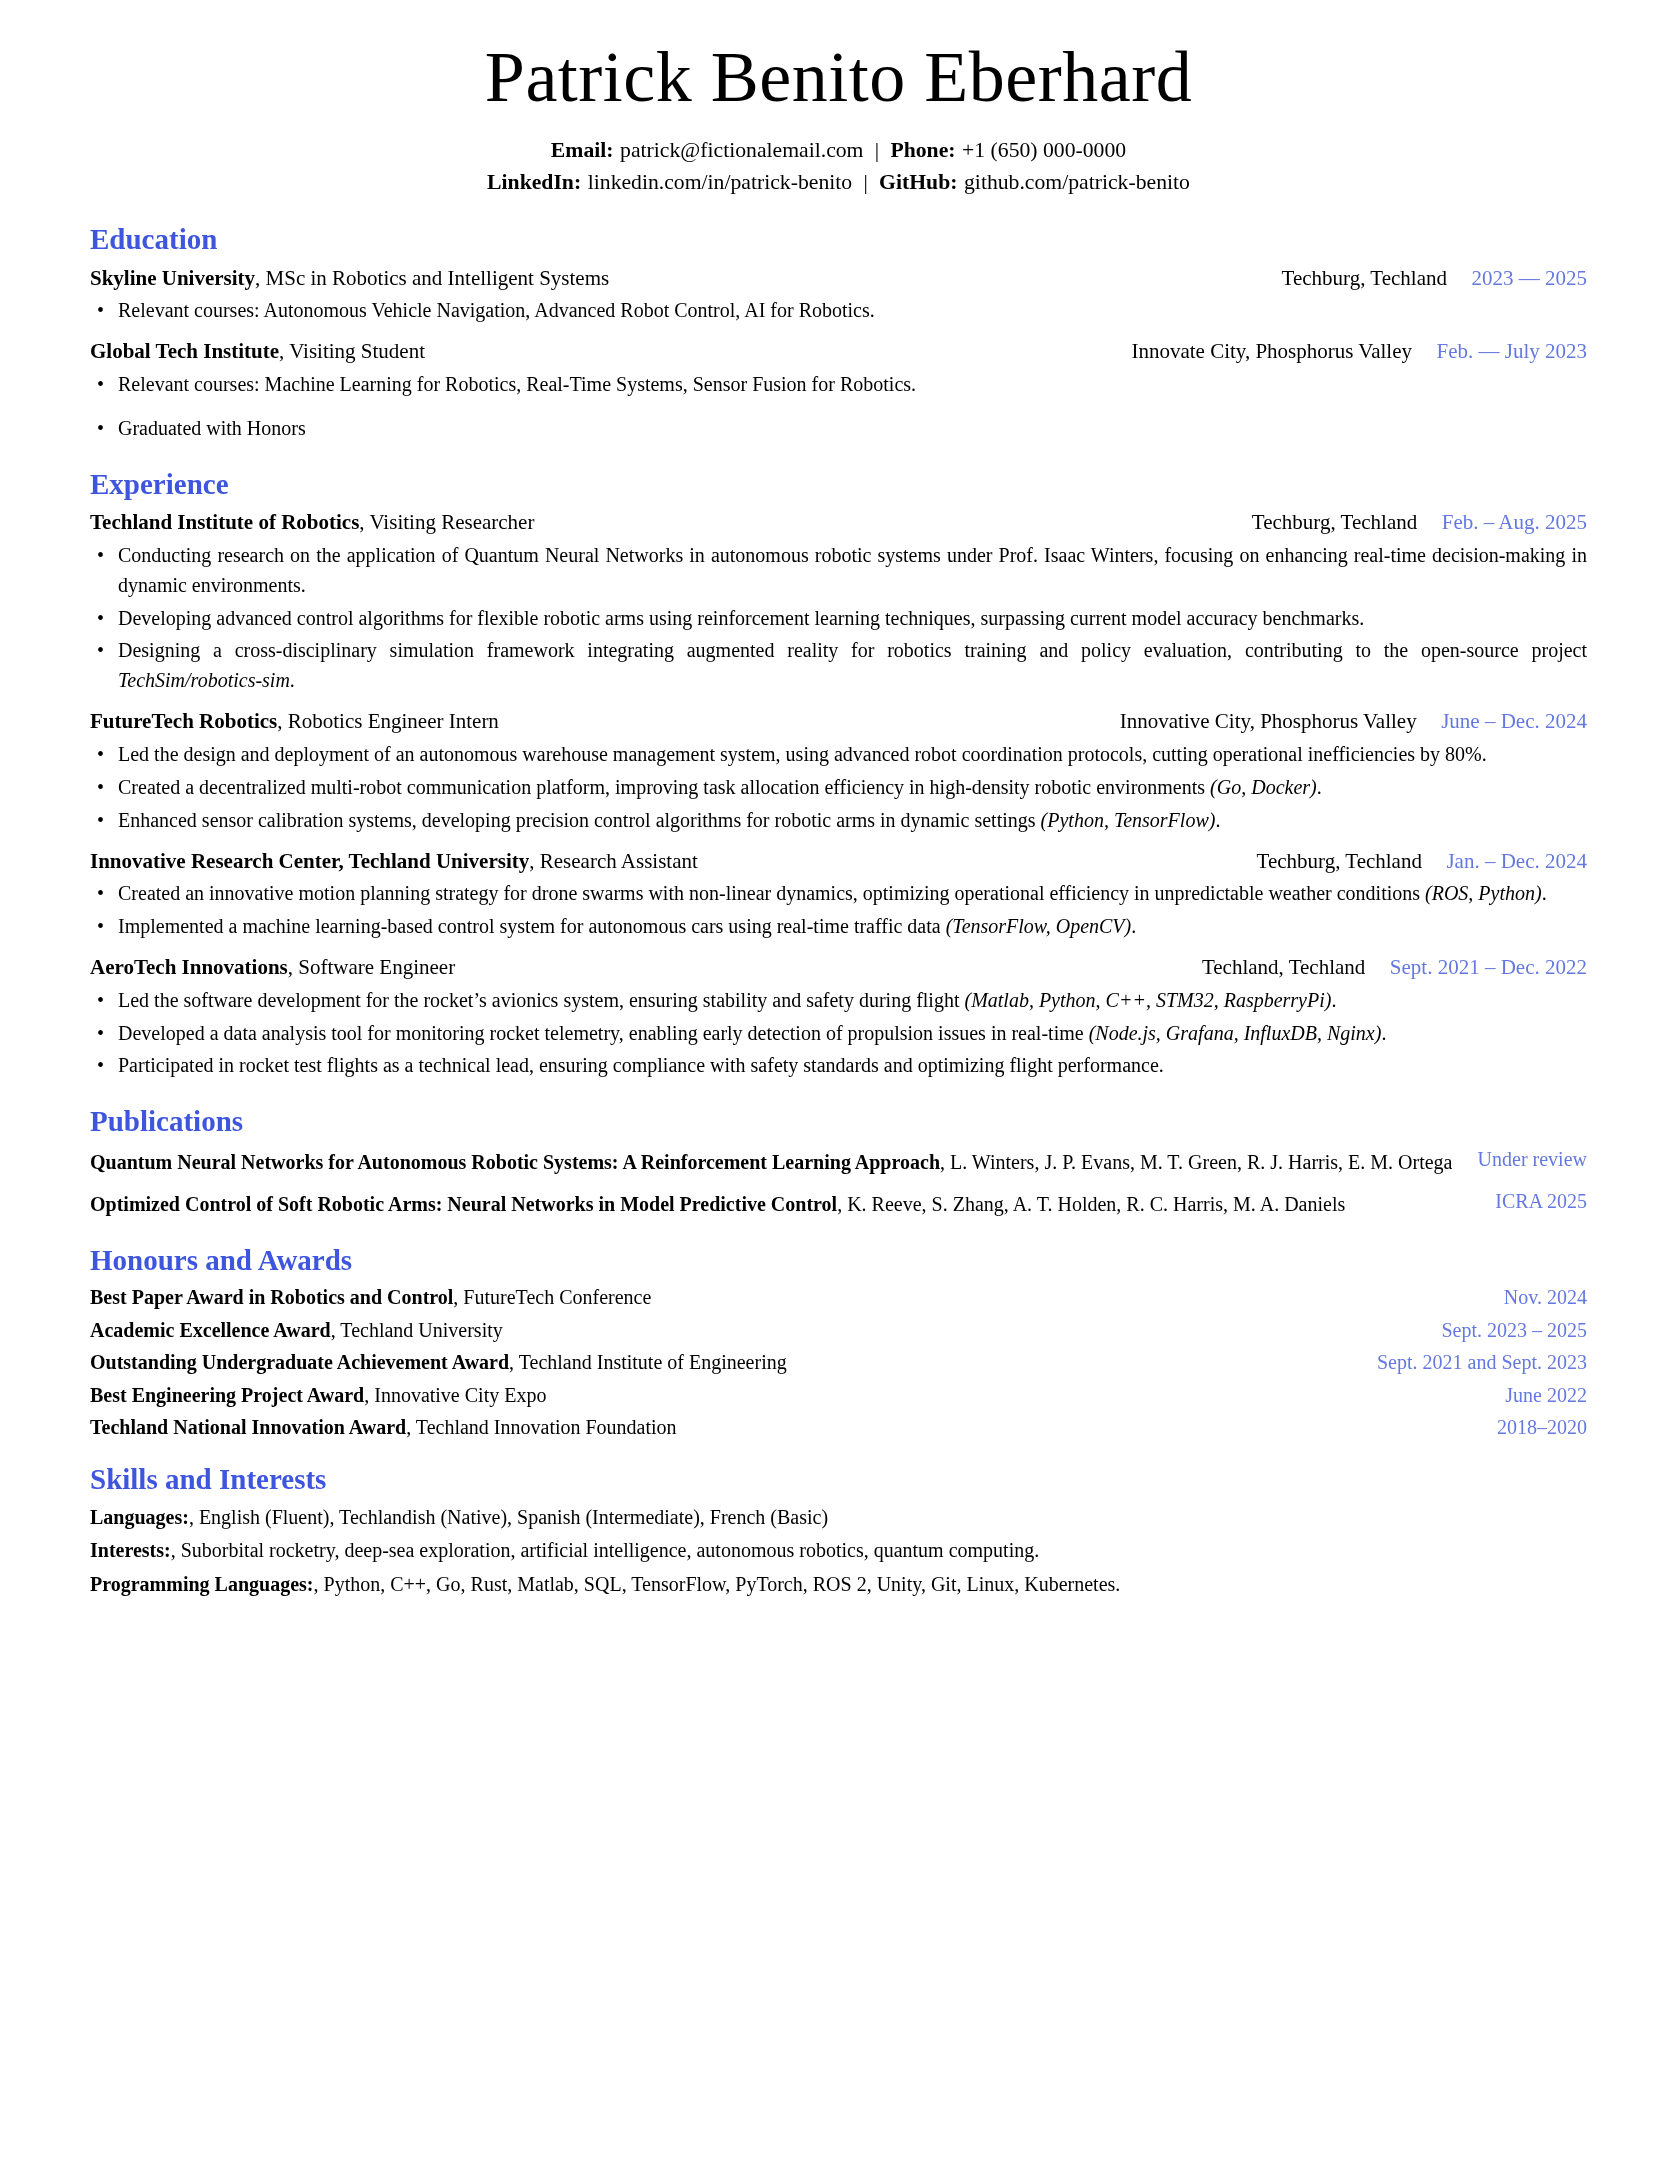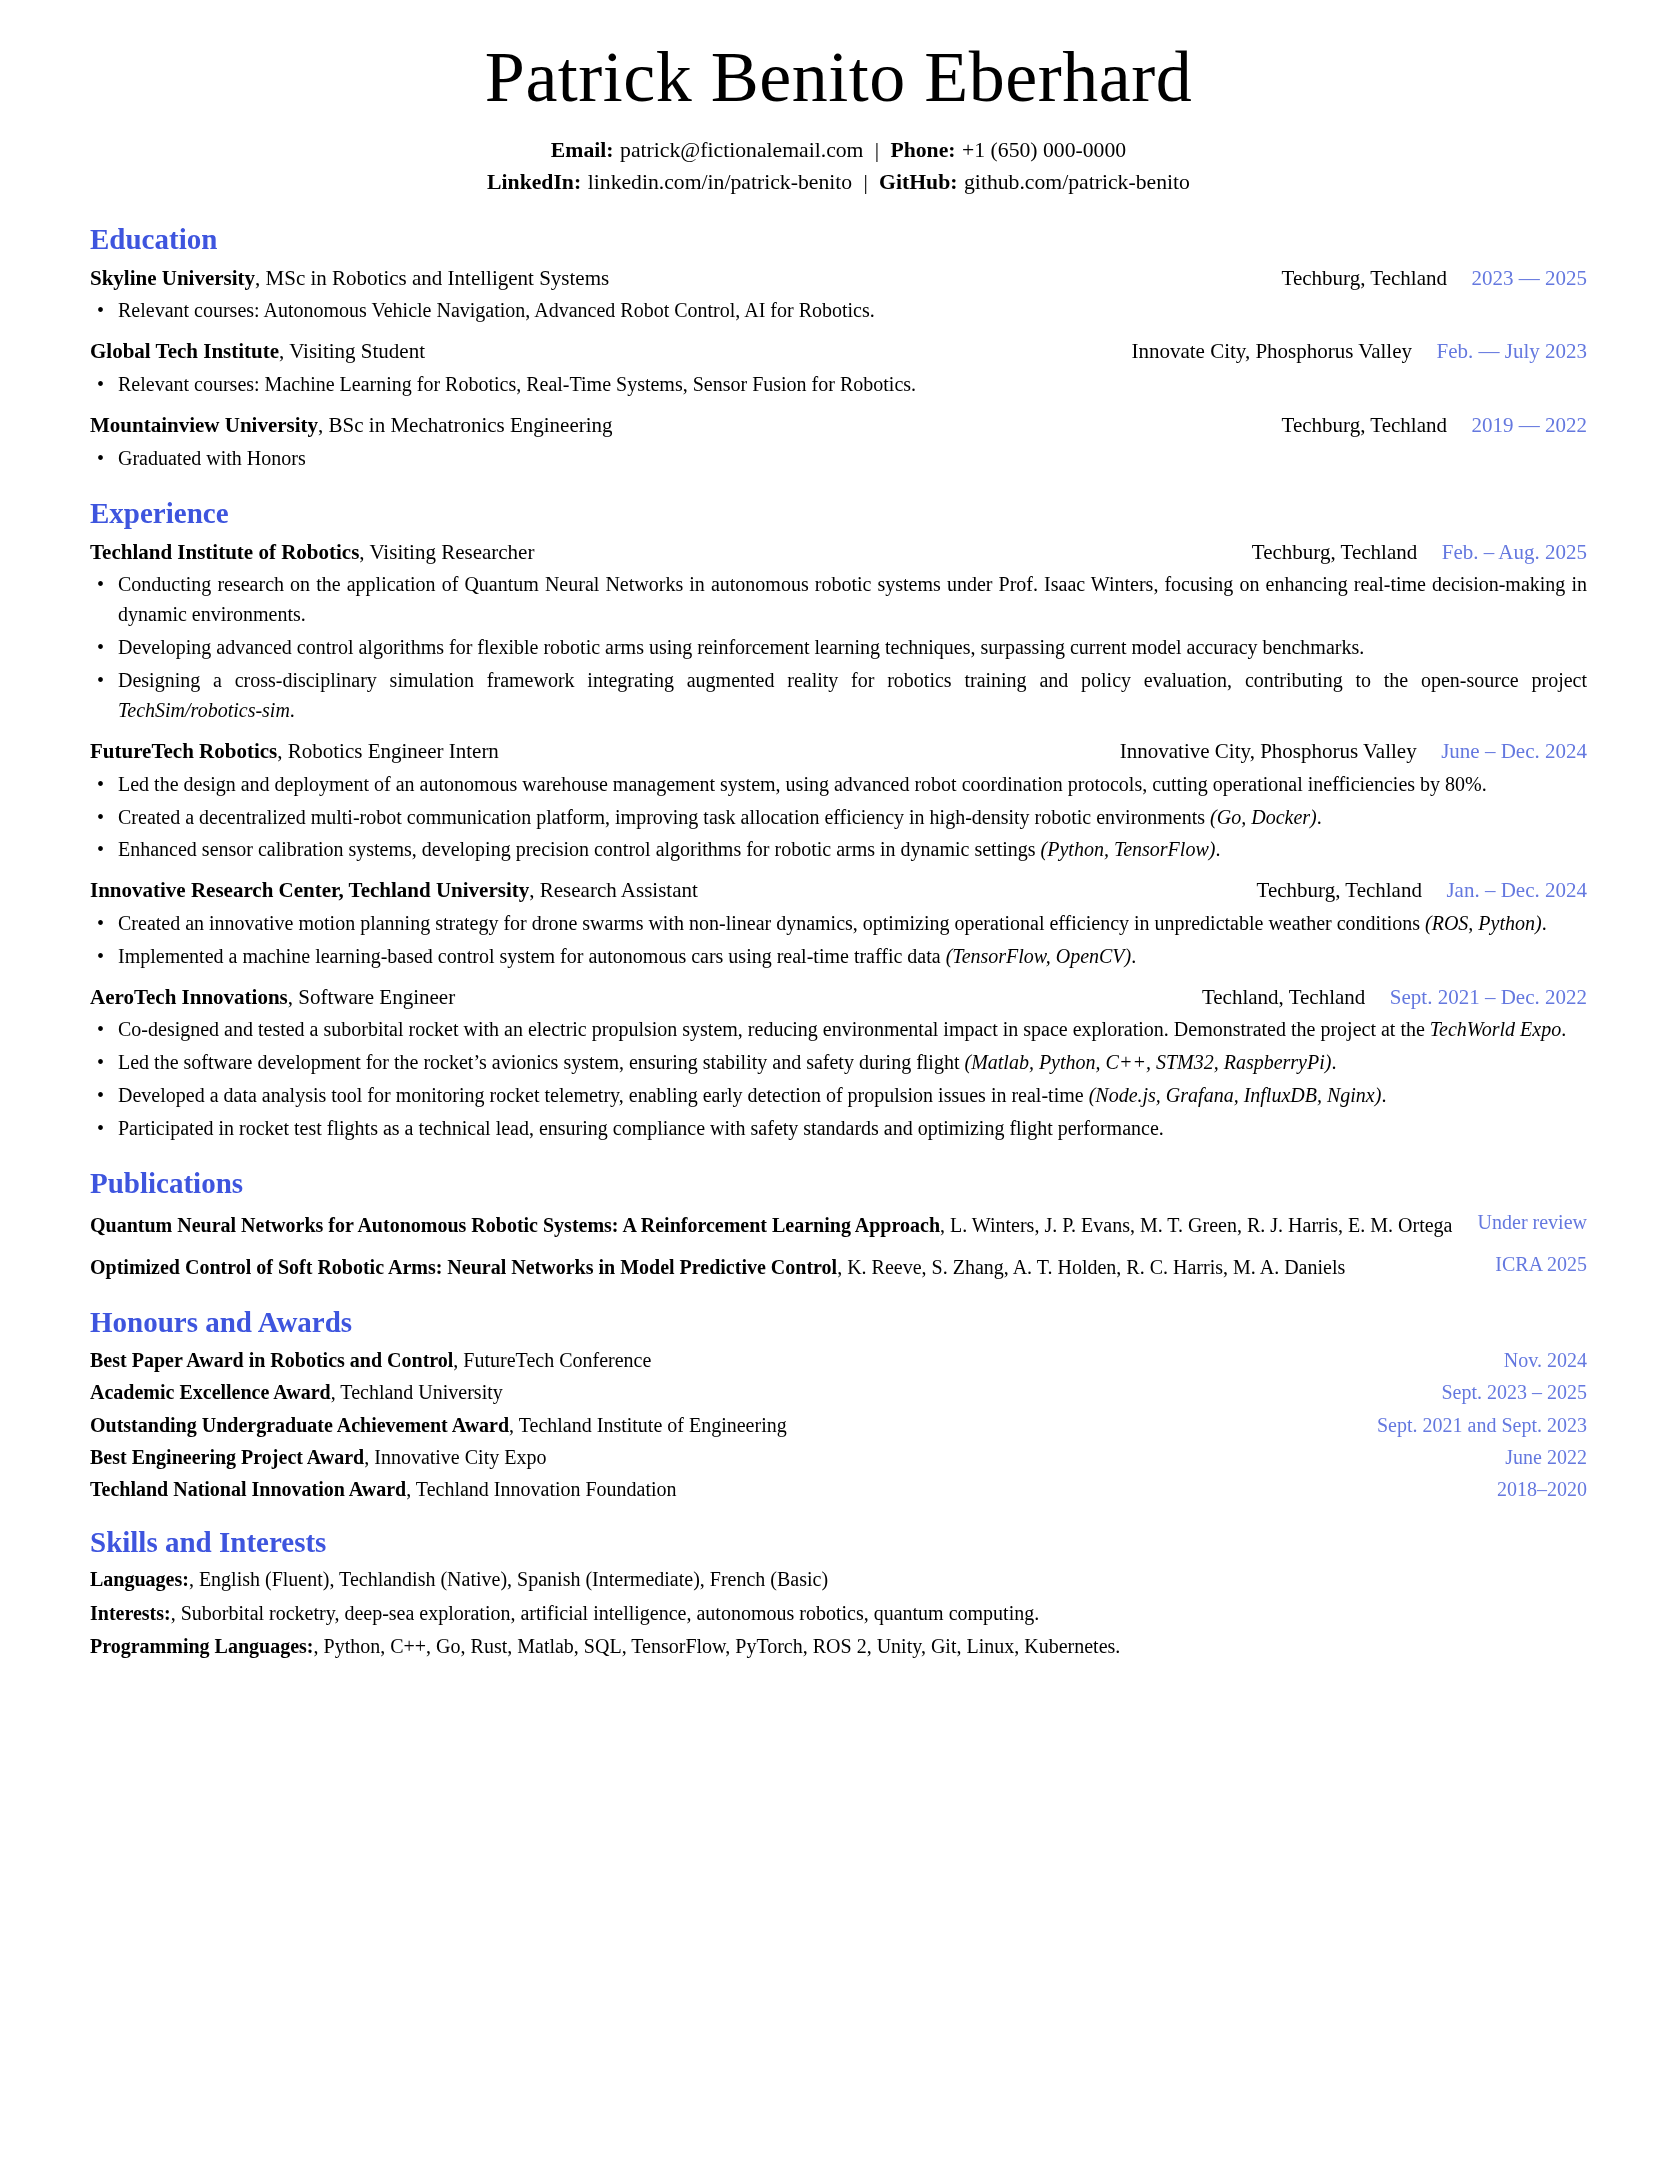--- a/index.html
+++ b/index.html
@@ -108,24 +108,20 @@
         <div class="entry">
           <div class="entry-head">
             <span class="entry-title"><span class="inst">Global Tech Institute</span><span class="role">, Visiting Student</span></span>
             <span class="entry-right"><span class="loc">Innovate City, Phosphorus Valley</span><span class="dates">Feb. — July 2023</span></span>
           </div>
           <ul class="bullets">
             <li><span>Relevant courses: Machine Learning for Robotics, Real-Time Systems, Sensor Fusion for Robotics.</span></li>
           </ul>
         </div>
         <div class="entry">
-          <div class="entry-head">
-            <span class="entry-title"><span class="inst">Mountainview University</span><span class="role">, BSc in Mechatronics Engineering</span></span>
-            <span class="entry-right"><span class="loc">Techburg, Techland</span><span class="dates">2019 — 2022</span></span>
-          </div>
           <ul class="bullets">
             <li><span>Graduated with Honors</span></li>
           </ul>
         </div>
       </div>
   </section>
 
   <section class="section">
     <h2 class="section-title">Experience</h2>
     <div>
@@ -160,21 +156,20 @@
             <li><span>Created an innovative motion planning strategy for drone swarms with non-linear dynamics, optimizing operational efficiency in unpredictable weather conditions </span><em>(ROS, Python)</em><span>.</span></li>
             <li><span>Implemented a machine learning-based control system for autonomous cars using real-time traffic data </span><em>(TensorFlow, OpenCV)</em><span>.</span></li>
           </ul>
         </div>
         <div class="entry">
           <div class="entry-head">
             <span class="entry-title"><span class="inst">AeroTech Innovations</span><span class="role">, Software Engineer</span></span>
             <span class="entry-right"><span class="loc">Techland, Techland</span><span class="dates">Sept. 2021 – Dec. 2022</span></span>
           </div>
           <ul class="bullets">
-            <li><span>Co-designed and tested a suborbital rocket with an electric propulsion system, reducing environmental impact in space exploration. Demonstrated the project at the </span><em>TechWorld Expo</em><span>.</span></li>
             <li><span>Led the software development for the rocket’s avionics system, ensuring stability and safety during flight </span><em>(Matlab, Python, C++, STM32, RaspberryPi)</em><span>.</span></li>
             <li><span>Developed a data analysis tool for monitoring rocket telemetry, enabling early detection of propulsion issues in real-time </span><em>(Node.js, Grafana, InfluxDB, Nginx)</em><span>.</span></li>
             <li><span>Participated in rocket test flights as a technical lead, ensuring compliance with safety standards and optimizing flight performance.</span></li>
           </ul>
         </div>
       </div>
   </section>
 
   <section class="section">
     <h2 class="section-title">Publications</h2>

